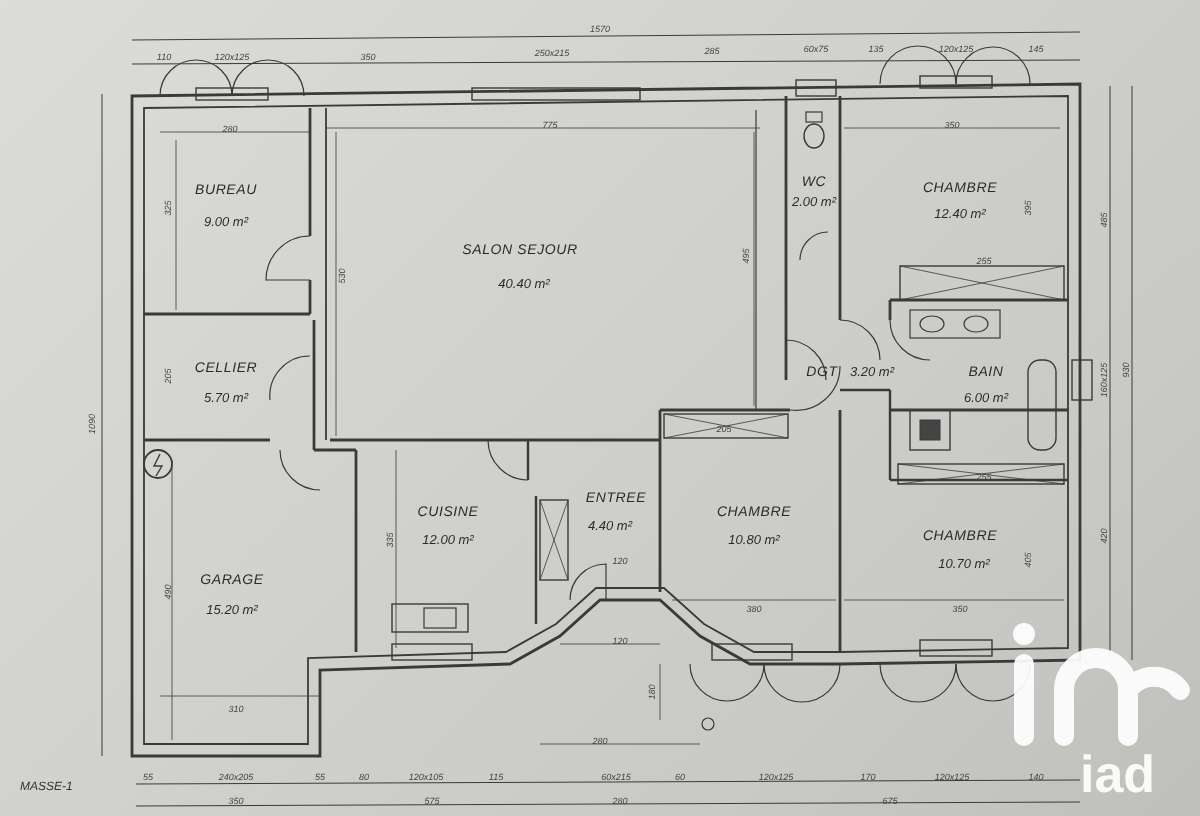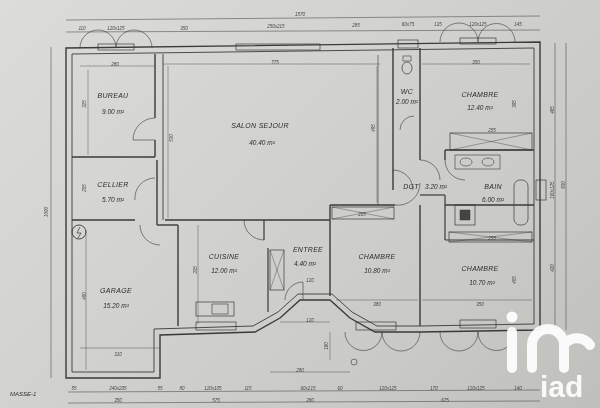--- a/index.html
+++ b/index.html
@@ -226,14 +226,14 @@
 
 <div>
   <svg width="600" height="408" viewBox="0 0 600 408">
     <g fill="none" stroke="#ffffff" stroke-width="10" stroke-linecap="round" opacity="0.93">
       <line x1="512" y1="332" x2="512" y2="368"></line>
       <path d="M532 368 L532 345 A16 16 0 0 1 564 345 L564 368"></path>
       <path d="M564 345 A16 16 0 0 1 590 345"></path>
     </g>
     <circle cx="512" cy="317" r="5.5" fill="#ffffff" opacity="0.93"></circle>
   </svg>
-  <div class="logo" style="left:540px;top:372px;font-size:30px;line-height:30px;">iad</div>
+  <div class="logo" style="left:540px;top:372px;font-size:26px;line-height:30px;">iad</div>
 </div>
 
 </body></html>

